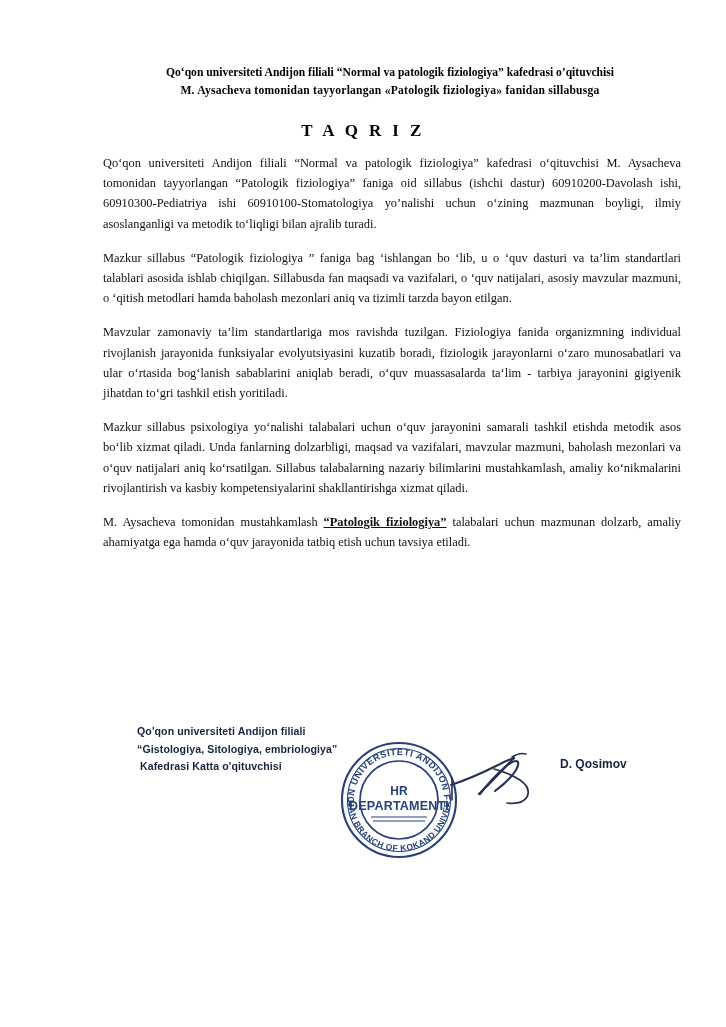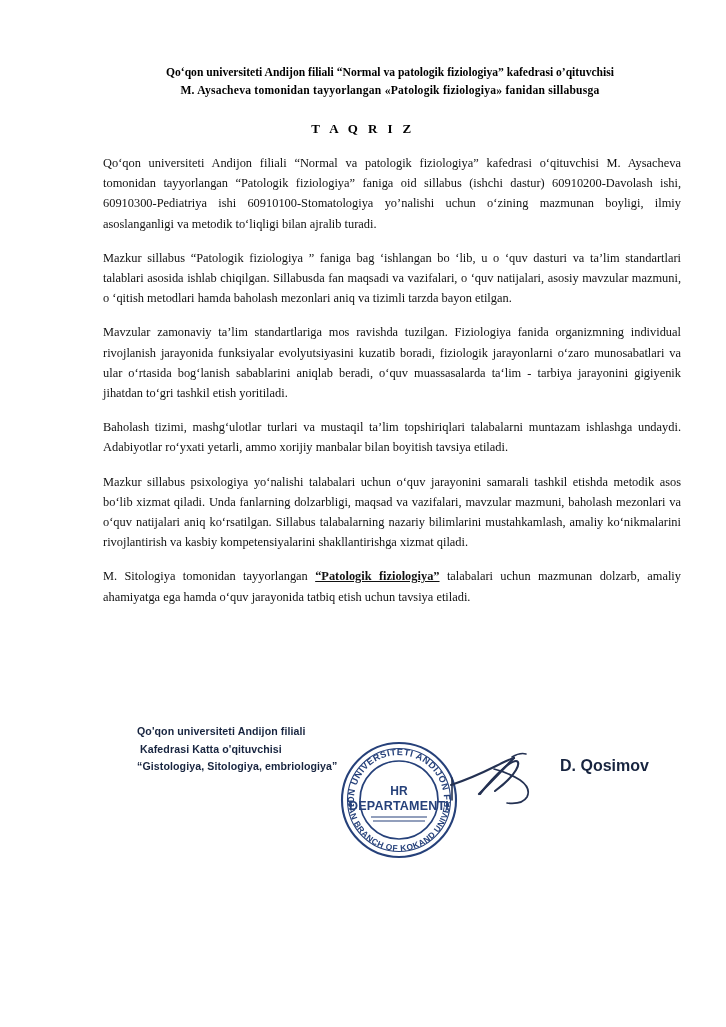--- a/index.html
+++ b/index.html
@@ -38,21 +38,21 @@
   .doc-title .t-line { display: block; white-space: nowrap; }
   .doc-title .t-line.l2 { letter-spacing: 0.02em; font-family: Liberation Serif, serif; }
 
   .doc-heading {
     position: absolute;
     left: 0;
     top: 121px;
     width: 726px;
     text-align: center;
     font-weight: bold;
-    font-size: 13px;
+    font-size: 17px;
     letter-spacing: 3.4px;
   }
 
   
   .body-area {
     position: absolute;
     left: 103px;
     top: 153px;
     width: 578px;
   }
@@ -83,21 +83,21 @@
   }
   .sign-block .s-line { display: block; white-space: nowrap; }
   .sign-block .s-line.indent { padding-left: 3px; }
 
   .signer-name {
     position: absolute;
     left: 560px;
     top: 757px;
     font-family: "Liberation Sans", sans-serif;
     font-weight: bold;
-    font-size: 16px;
+    font-size: 12px;
     color: #17243f;
     white-space: nowrap;
   }
 
   
   .stamp {
     position: absolute;
     left: 338px;
     top: 739px;
     width: 122px;
@@ -124,29 +124,28 @@
     <span class="t-line l1">Qo‘qon universiteti Andijon filiali “Normal va patologik fiziologiya” kafedrasi o’qituvchisi</span>
     <span class="t-line l2">M. Aysacheva  tomonidan tayyorlangan «Patologik fiziologiya»  fanidan sillabusga</span>
   </div>
 
   <div class="doc-heading">T A Q R I Z</div>
 
   <div class="body-area">
     <p class="para">Qo‘qon universiteti Andijon filiali “Normal va patologik fiziologiya” kafedrasi o‘qituvchisi M. Aysacheva   tomonidan tayyorlangan “Patologik fiziologiya” faniga oid sillabus (ishchi dastur) 60910200-Davolash ishi, 60910300-Pediatriya ishi 60910100-Stomatologiya   yo’nalishi uchun o‘zining mazmunan boyligi, ilmiy asoslanganligi va metodik to‘liqligi bilan ajralib turadi.</p>
     <p class="para">Mazkur sillabus “Patologik fiziologiya ” faniga bag ‘ishlangan bo ‘lib, u o ‘quv dasturi va ta’lim standartlari talablari asosida ishlab chiqilgan. Sillabusda fan maqsadi va vazifalari, o ‘quv natijalari, asosiy mavzular mazmuni, o ‘qitish metodlari hamda baholash mezonlari aniq va tizimli tarzda bayon etilgan.</p>
     <p class="para">Mavzular zamonaviy ta’lim standartlariga mos ravishda tuzilgan. Fiziologiya fanida organizmning  individual rivojlanish jarayonida funksiyalar evolyutsiyasini kuzatib boradi, fiziologik jarayonlarni o‘zaro munosabatlari va ular o‘rtasida bog‘lanish sabablarini aniqlab beradi, o‘quv muassasalarda ta‘lim - tarbiya jarayonini  gigiyenik jihatdan to‘gri tashkil etish yoritiladi.</p>
-    <p class="para">Baholash tizimi, mashg‘ulotlar turlari va mustaqil ta’lim topshiriqlari talabalarni muntazam ishlashga undaydi. Adabiyotlar ro‘yxati yetarli, ammo xorijiy manbalar bilan boyitish tavsiya etiladi.</p>
     <p class="para">Mazkur sillabus psixologiya yo‘nalishi talabalari uchun o‘quv jarayonini samarali tashkil etishda metodik asos bo‘lib xizmat qiladi. Unda fanlarning dolzarbligi, maqsad va vazifalari, mavzular mazmuni, baholash mezonlari va o‘quv natijalari aniq ko‘rsatilgan. Sillabus talabalarning nazariy bilimlarini mustahkamlash, amaliy ko‘nikmalarini rivojlantirish va kasbiy kompetensiyalarini shakllantirishga xizmat qiladi.</p>
-    <p class="para sp-pre-last"><span>M. Sitologiya tomonidan tayyorlangan </span><b>“Patologik fiziologiya”</b><span>  talabalari uchun mazmunan dolzarb, amaliy ahamiyatga ega hamda o‘quv jarayonida tatbiq etish uchun tavsiya etiladi.</span></p>
+    <p class="para sp-pre-last"><span>M. Aysacheva tomonidan mustahkamlash </span><b>“Patologik fiziologiya”</b><span>  talabalari uchun mazmunan dolzarb, amaliy ahamiyatga ega hamda o‘quv jarayonida tatbiq etish uchun tavsiya etiladi.</span></p>
   </div>
 
   <div class="sign-block">
     <span class="s-line">Qo'qon universiteti Andijon filiali</span>
+    <span class="s-line">“Gistologiya, Sitologiya, embriologiya”</span>
     <span class="s-line indent">Kafedrasi Katta o'qituvchisi</span>
-    <span class="s-line">“Gistologiya, Sitologiya, embriologiya”</span>
   </div>
 
   <div class="stamp">
     <svg viewBox="0 0 122 122" xmlns="http://www.w3.org/2000/svg">
       <defs>
         <path id="arcTop" d="M 16,61 A 45,45 0 0 1 106,61" fill="none"></path>
         <path id="arcBottom" d="M 10,61 A 51,51 0 0 0 112,61" fill="none"></path>
       </defs>
       <g stroke="#26417a" fill="none">
         <circle cx="61" cy="61" r="57" stroke-width="2.1"></circle>

